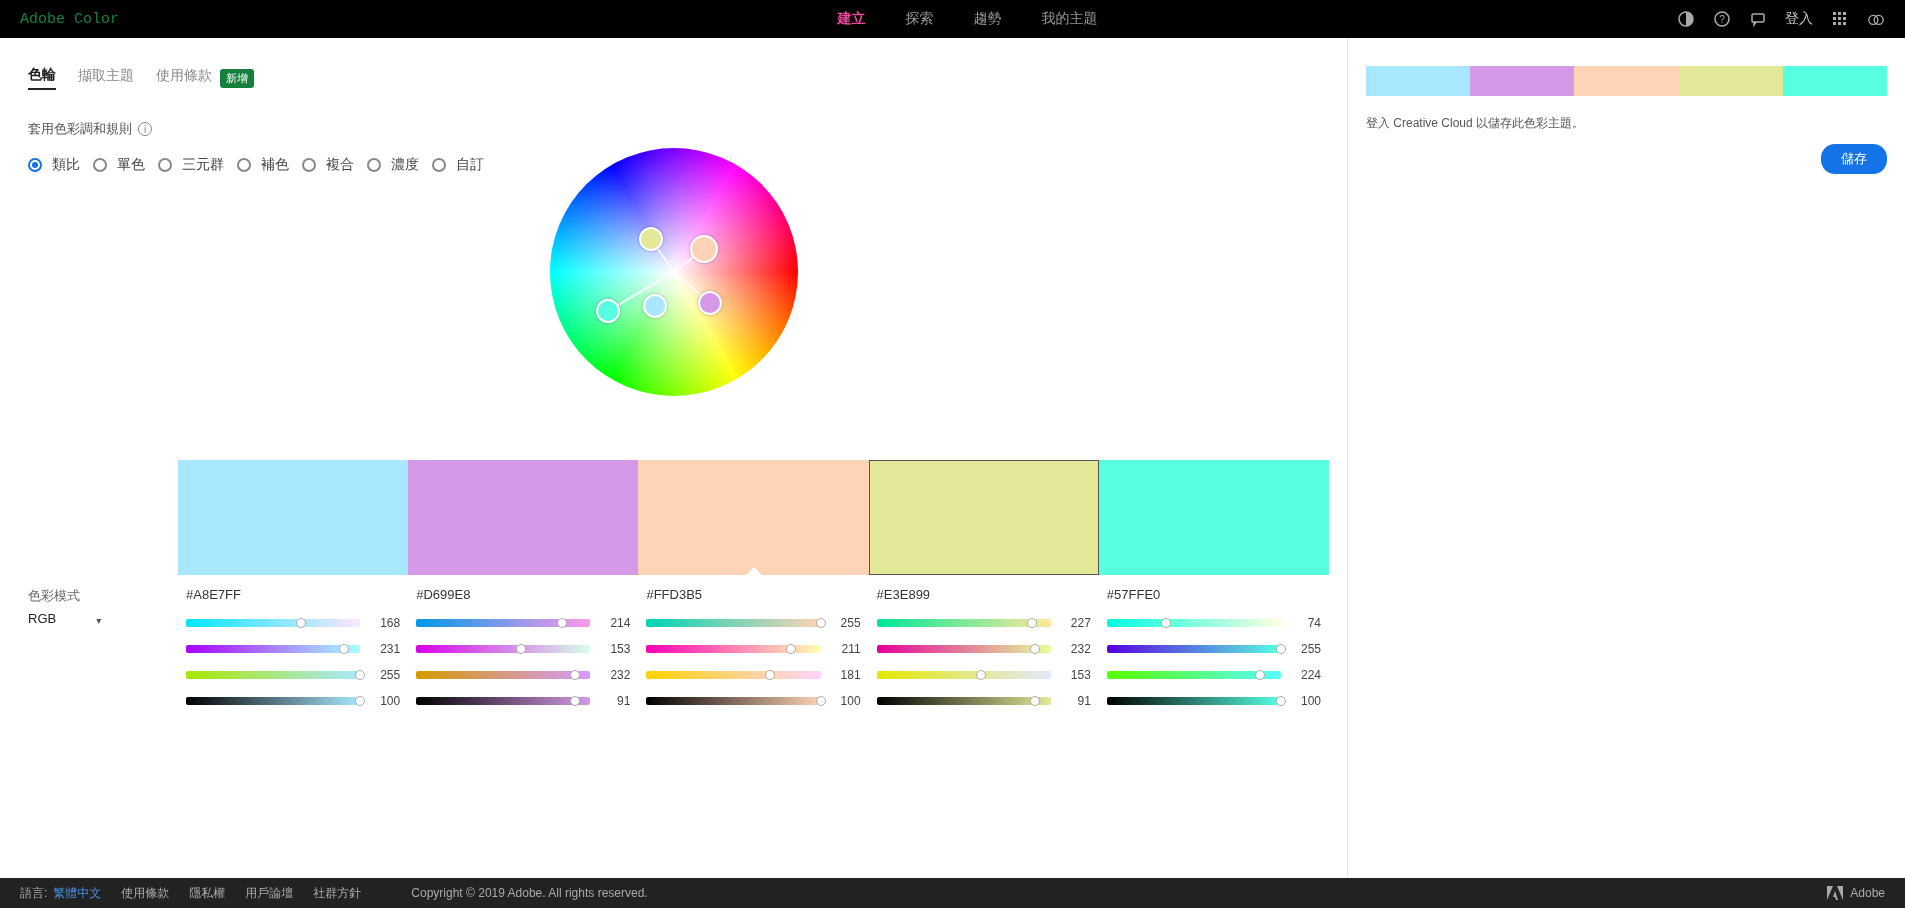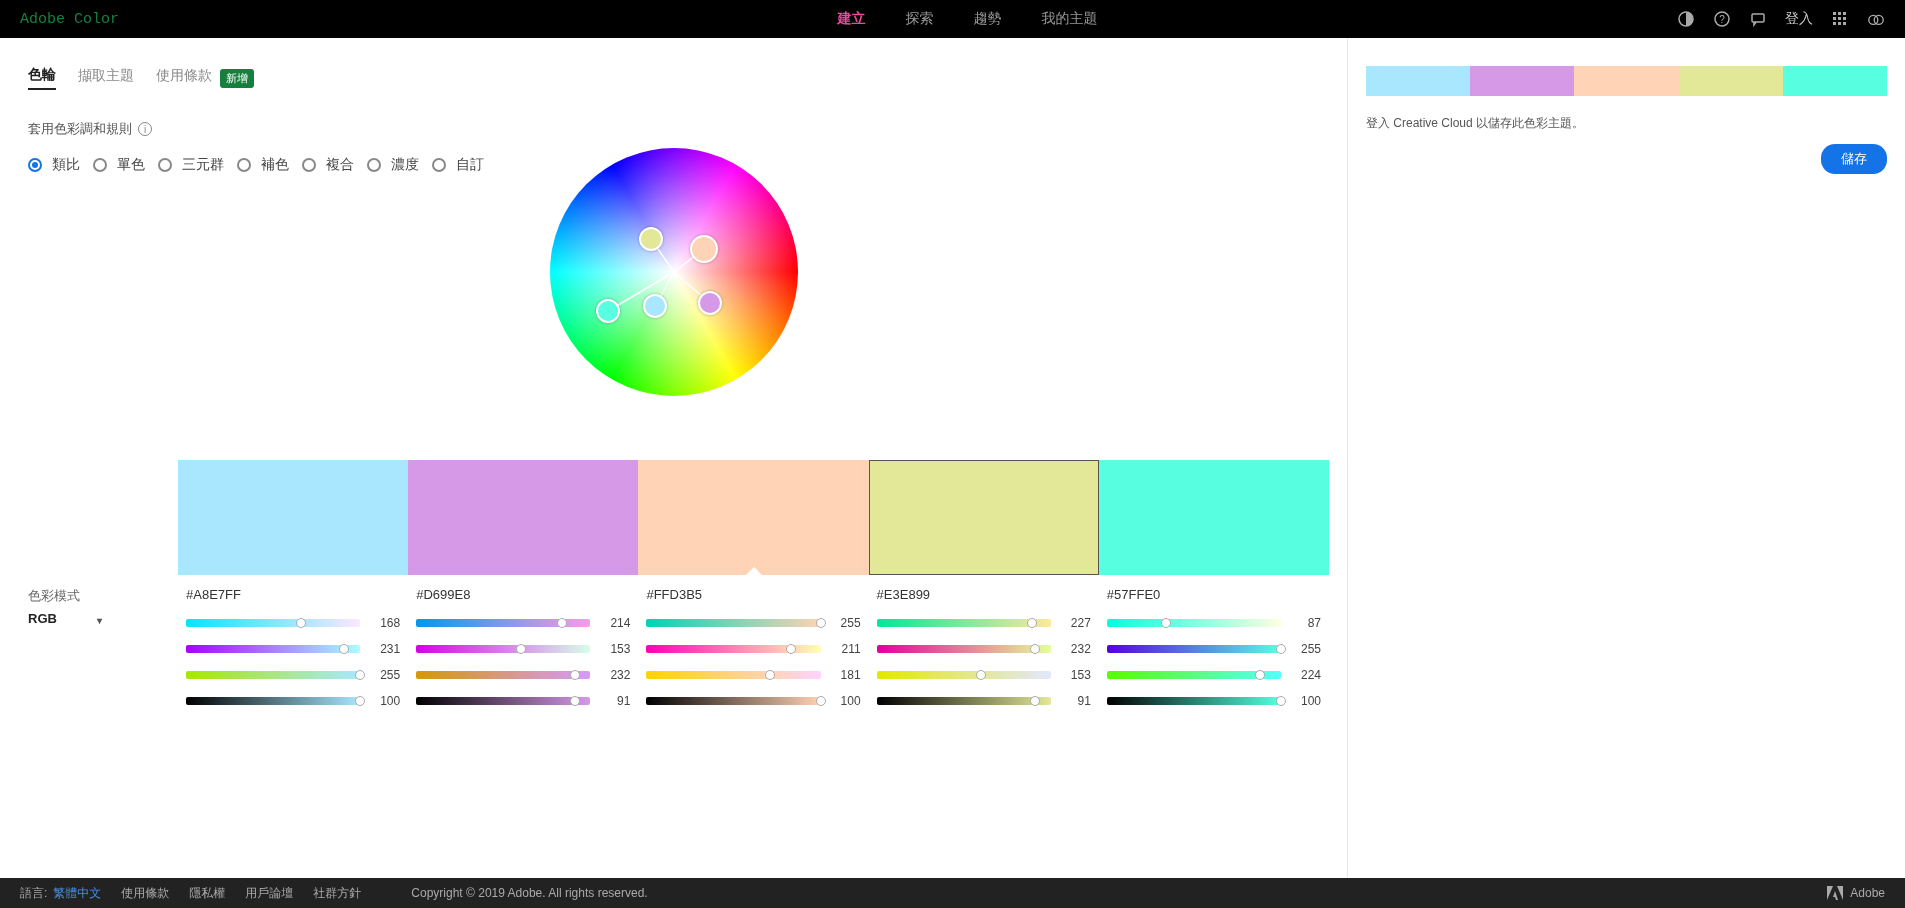--- a/index.html
+++ b/index.html
@@ -51,21 +51,21 @@
 
 .swatches { display: flex; margin: 286px 18px 0 150px; }
 .swatch { flex: 1; height: 115px; position: relative; }
 .swatch.selected { outline: 1px solid #555; outline-offset: -1px; }
 .swatch.base::after { content: ""; position: absolute; bottom: 0; left: 50%; transform: translateX(-50%); border-left: 8px solid transparent; border-right: 8px solid transparent; border-bottom: 8px solid #fff; }
 
 
 .mode-row { display: flex; margin: 12px 18px 0 0; }
 .mode-col { width: 150px; }
 .mode-label { font-size: 13px; color: #666; margin-bottom: 6px; }
-.mode-select { font-size: 13px; color: #222; display: flex; align-items: flex-end; gap: 40px; cursor: pointer; font-weight: bold; }
+.mode-select { font-size: 13px; color: #222; display: flex; align-items: flex-end; gap: 40px; cursor: pointer; }
 .chev { font-size: 10px; color: #555; }
 
 .vals-col { flex: 1; display: flex; }
 .cval { flex: 1; padding: 0 8px; }
 .hex { font-size: 13px; color: #333; margin-bottom: 14px; }
 .slider-row { display: flex; align-items: center; gap: 10px; margin-bottom: 12px; }
 .slider { flex: 1; height: 8px; border-radius: 2px; position: relative; }
 .slider .thumb { position: absolute; top: 50%; width: 10px; height: 10px; background: #fff; border: 1px solid #aaa; border-radius: 50%; transform: translate(-50%,-50%); }
 .slv { width: 30px; font-size: 12px; color: #444; text-align: right; }
 
@@ -321,21 +321,21 @@
               </div>
               <div class="slv">91</div>
             </div>
           </div>
           <div class="cval">
             <div class="hex">#57FFE0</div>
             <div class="slider-row">
               <div class="slider" style="background: linear-gradient(to right, rgb(0, 255, 224), rgb(255, 255, 224));">
                 <div class="thumb" style="left: 34.1176%;"></div>
               </div>
-              <div class="slv">87</div>
+              <div class="slv">74</div>
             </div>
             <div class="slider-row">
               <div class="slider" style="background: linear-gradient(to right, rgb(87, 0, 224), rgb(87, 255, 224));">
                 <div class="thumb" style="left: 100%;"></div>
               </div>
               <div class="slv">255</div>
             </div>
             <div class="slider-row">
               <div class="slider" style="background: linear-gradient(to right, rgb(87, 255, 0), rgb(87, 255, 255));">
                 <div class="thumb" style="left: 87.8431%;"></div>

